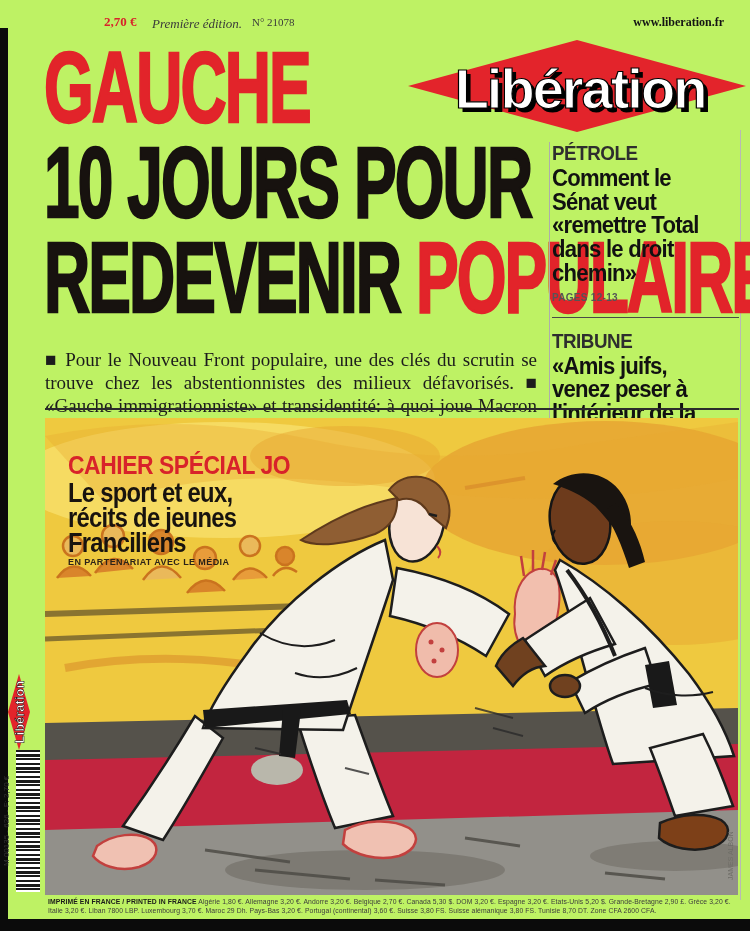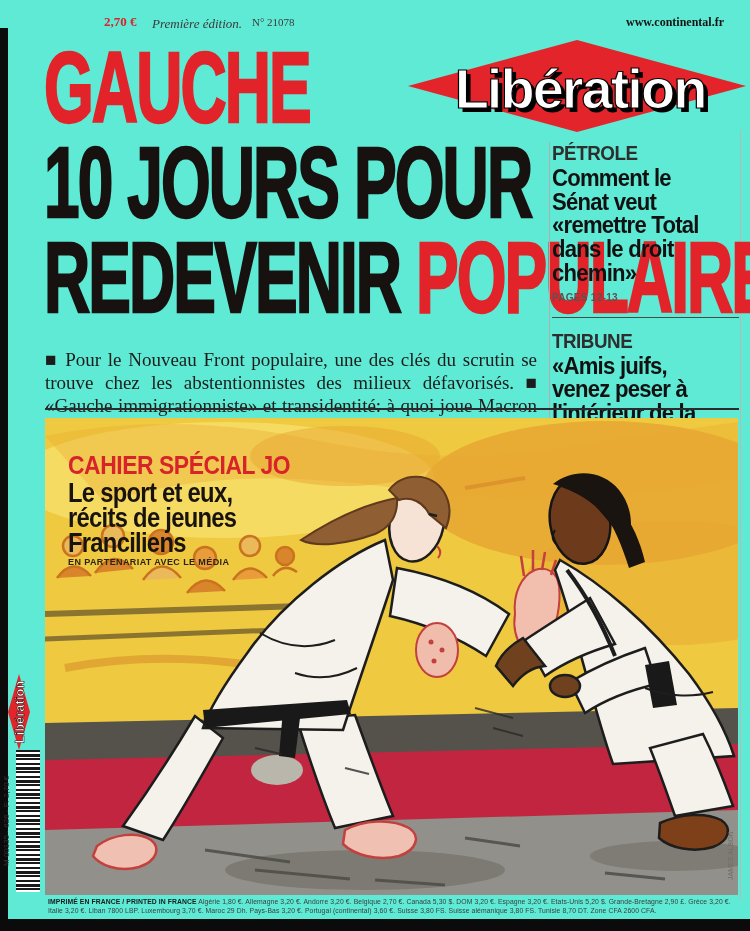--- a/index.html
+++ b/index.html
@@ -1,16 +1,16 @@
 <!DOCTYPE html>
 <html><head>
 <meta charset="utf-8">
 <style>
   html,body{margin:0;padding:0;background:#e8e8e8;}
-  .page{position:relative;width:750px;height:931px;background:#5eead4;overflow:hidden;
+  .page{position:relative;width:750px;height:931px;background:#bef264;overflow:hidden;
         font-family:"Liberation Sans",sans-serif;}
   
   .edge-left{position:absolute;left:0;top:28px;width:8px;height:903px;background:#0b0b0b;}
   .edge-bottom{position:absolute;left:0;bottom:0;width:750px;height:12px;background:#0b0b0b;}
   .edge-right{position:absolute;left:740px;top:130px;width:1px;height:770px;background:#b9b9b4;}
 
   
   .topbar{position:absolute;left:0;top:0;width:750px;height:34px;font-family:"Liberation Serif",serif;}
   .tb-price{position:absolute;left:104px;top:14px;font-size:13px;font-weight:bold;color:#d8232a;}
   .tb-edition{position:absolute;left:152px;top:16px;font-size:13px;font-style:italic;color:#3a3a3a;}
@@ -78,21 +78,21 @@
 <div class="page">
 
   <div class="edge-left"></div>
   <div class="edge-bottom"></div>
   <div class="edge-right"></div>
 
   <header class="topbar">
     <span class="tb-price">2,70 €</span>
     <span class="tb-edition">Première édition.</span>
     <span class="tb-issue">N° 21078</span>
-    <span class="tb-site">www.continental.fr</span>
+    <span class="tb-site">www.liberation.fr</span>
   </header>
 
   <section class="headline">
     <div class="hl-line hl-red">
       <span class="hl-squeeze">GAUCHE</span>
     </div>
     <div class="hl-line hl-black">
       <span class="hl-squeeze">10 JOURS POUR</span>
     </div>
     <div class="hl-line">

